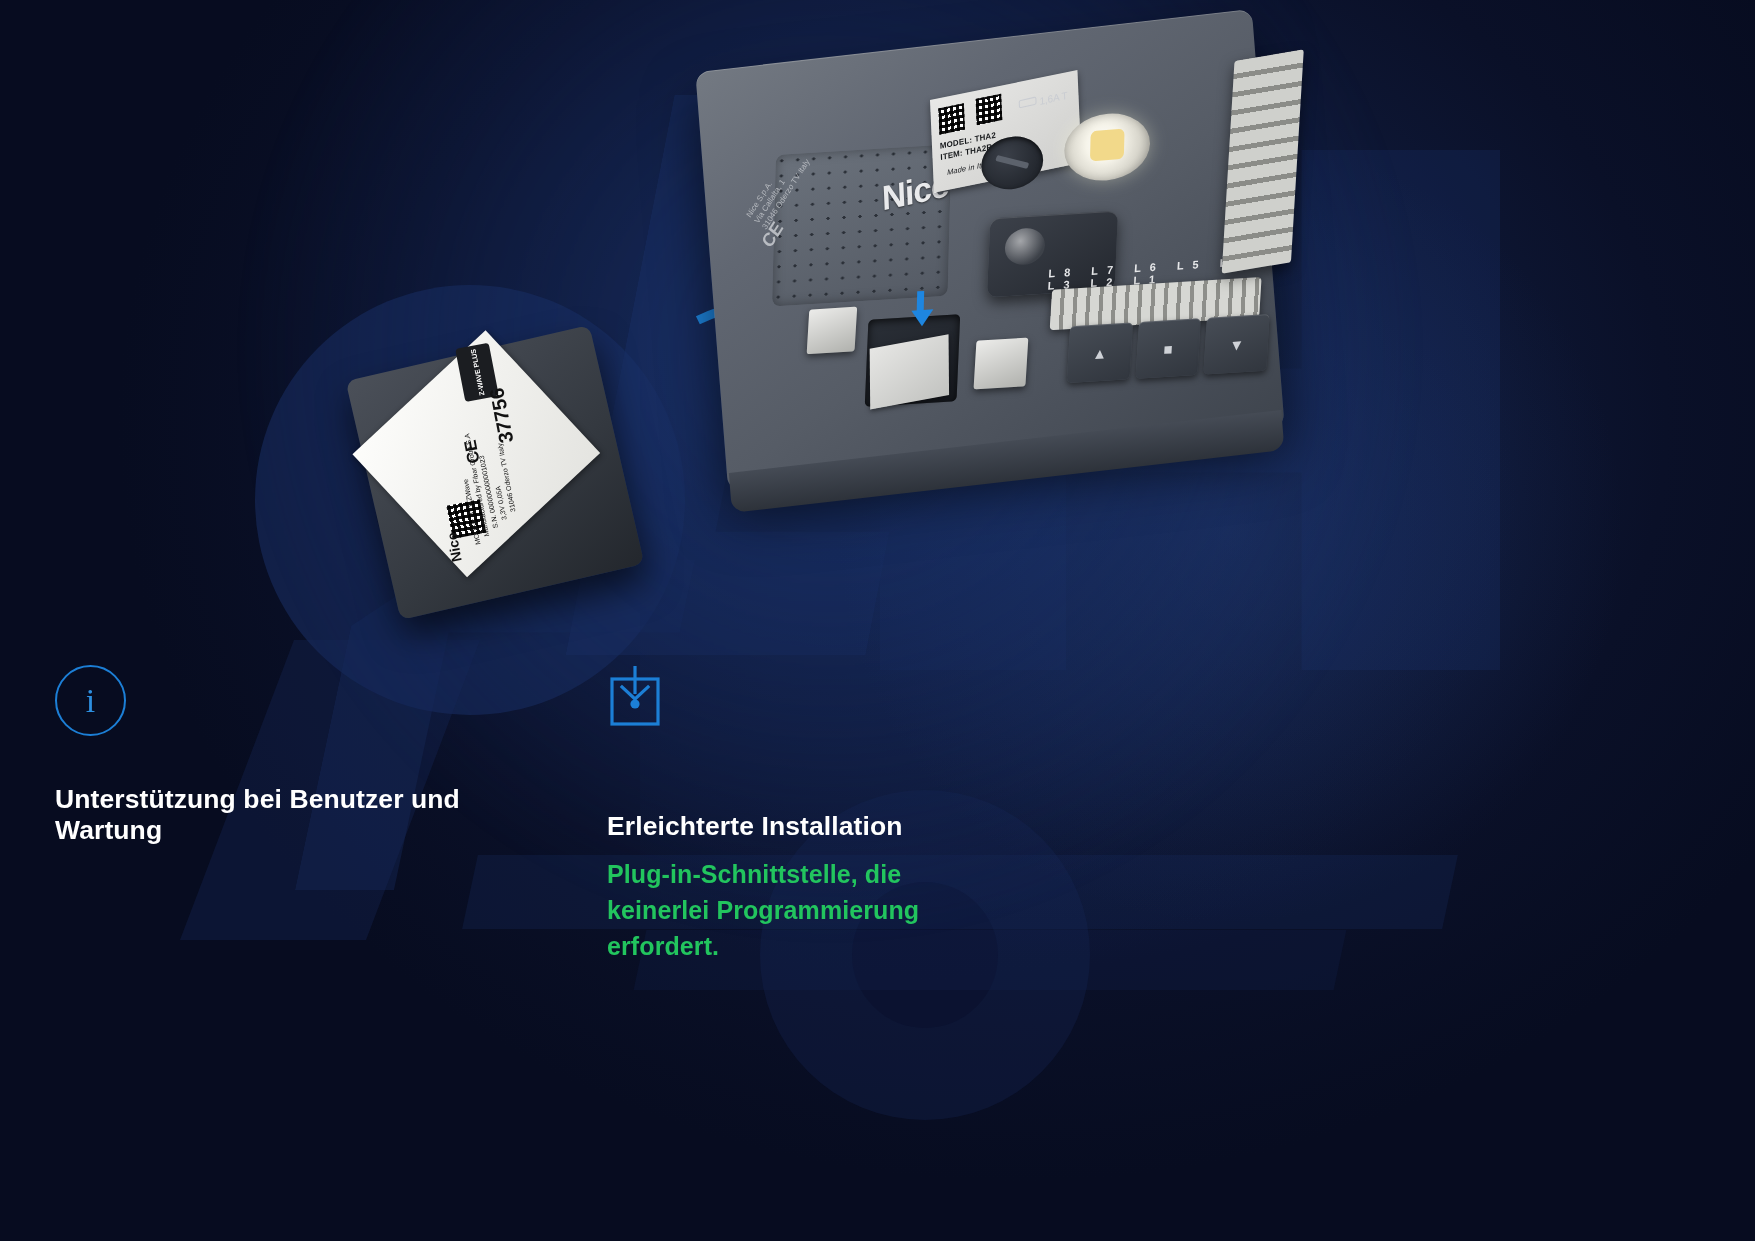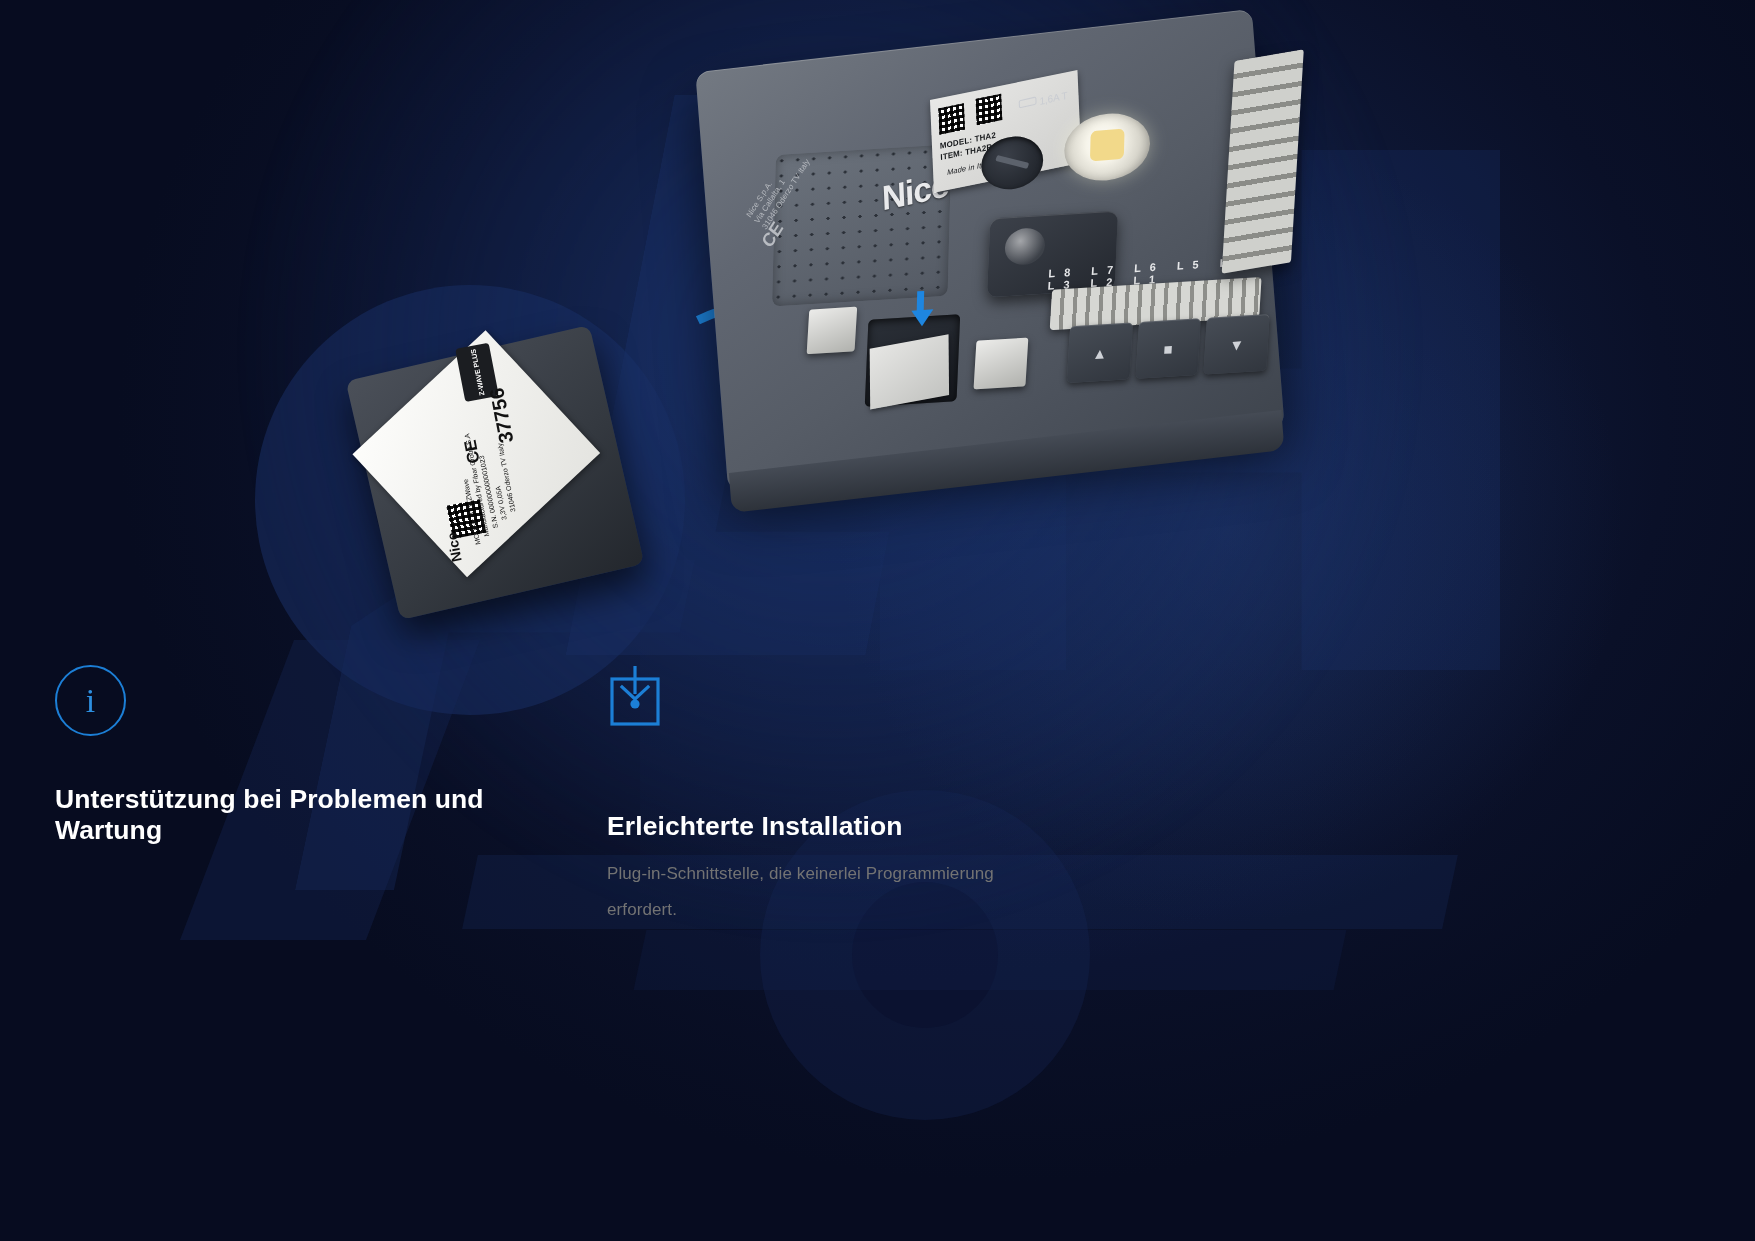--- a/index.html
+++ b/index.html
@@ -275,21 +275,21 @@
     width:67px;height:67px;border-radius:50%;border:2.6px solid #1c7fd6;
     display:flex;align-items:center;justify-content:center;
     color:#2d8fe0;font-size:34px;line-height:1;font-family:"Liberation Serif",serif;
   }
   .icon-plug{width:62px;height:62px;}
   .feat-title{
     margin-top:48px;color:#ffffff;font-size:26.5px;font-weight:bold;line-height:31px;
     letter-spacing:.1px;
   }
   .feat-body{
-    margin-top:15px;color:#737373;font-size:17px;font-weight:400;line-height:36px;
+    margin-top:15px;color:#22c55e;font-size:25px;font-weight:700;line-height:36px;
     letter-spacing:.1px;
   }
   .col2 .feat-title{margin-top:80px;}
   .col2 .feat-body{margin-top:14px;}
 </style>
 </head>
 <body>
 
 <div class="stage">
 
@@ -373,21 +373,21 @@
       </div>
     </div>
   </div>
 
   <div class="features">
 
     <div class="col col1">
       <div class="icon-info">
         <span>i</span>
       </div>
-      <div class="feat-title">Unterstützung bei Problemen und Wartung</div>
+      <div class="feat-title">Unterstützung bei Benutzer und Wartung</div>
     </div>
 
     <div class="col col2">
       <svg class="icon-plug" viewBox="0 0 62 62">
         <rect x="5" y="14" width="46" height="45" fill="none" stroke="#1c7fd6" stroke-width="3.2"></rect>
         <line x1="28" y1="1" x2="28" y2="29" stroke="#1c7fd6" stroke-width="3.2"></line>
         <polyline points="15,22 28,34 41,22" fill="none" stroke="#1c7fd6" stroke-width="3.2" stroke-linecap="square"></polyline>
         <circle cx="28" cy="39" r="4.6" fill="#1c7fd6"></circle>
       </svg>
       <div class="feat-title">Erleichterte Installation</div>

